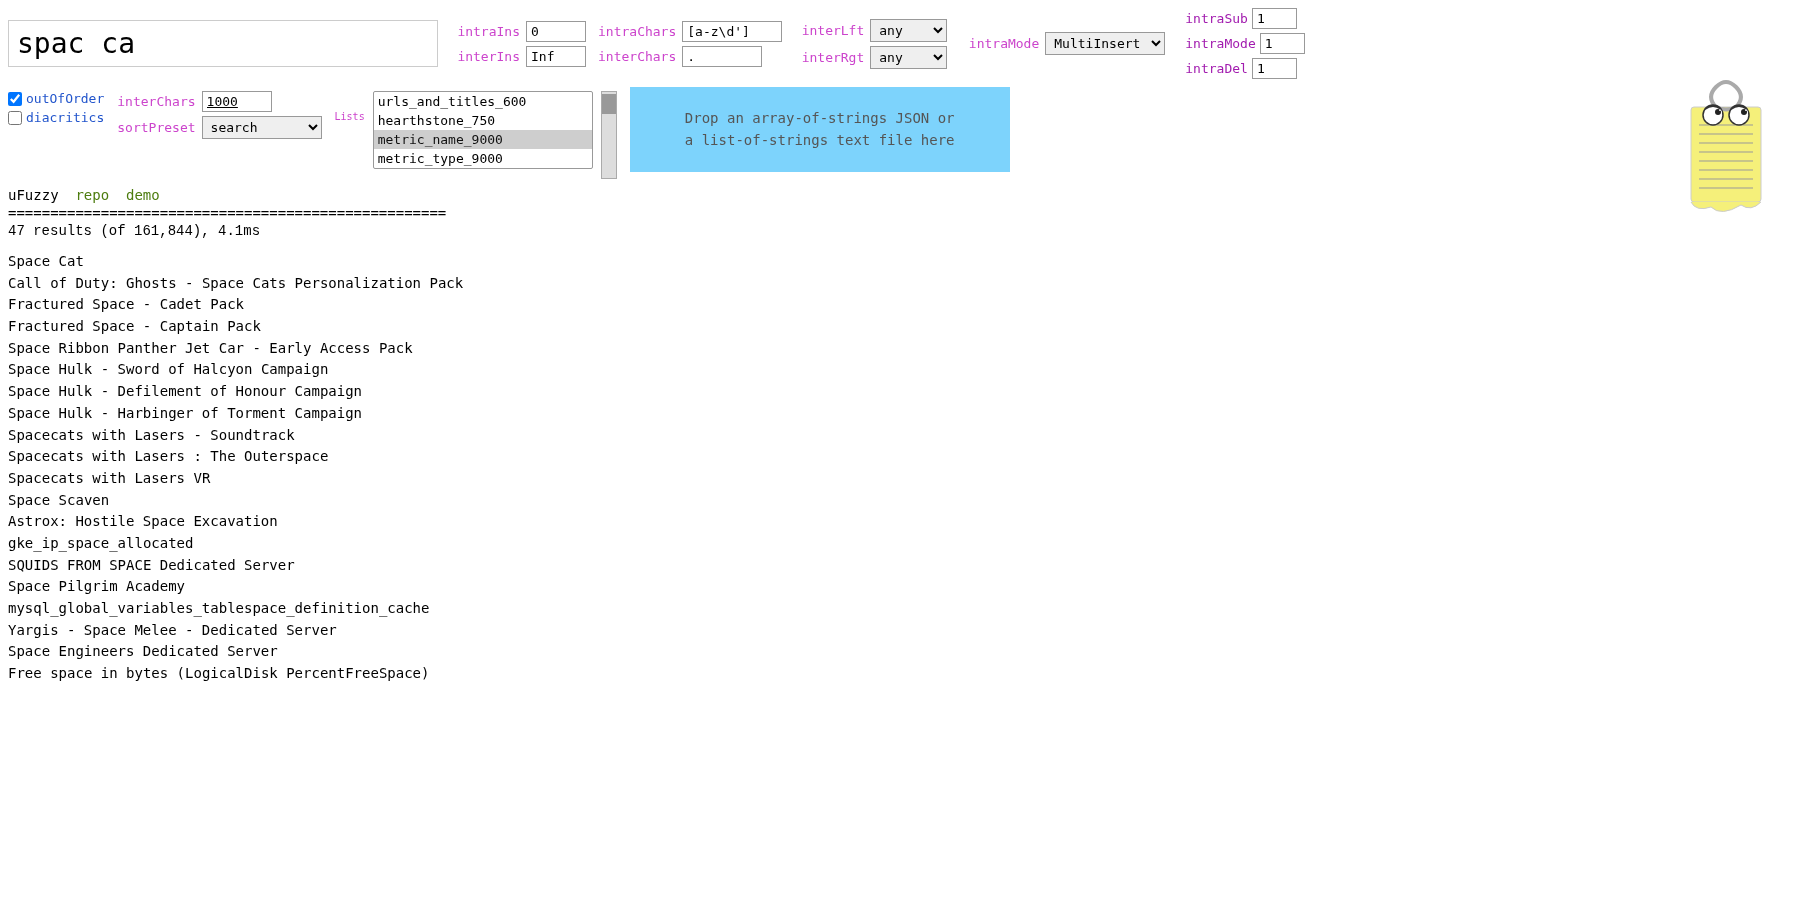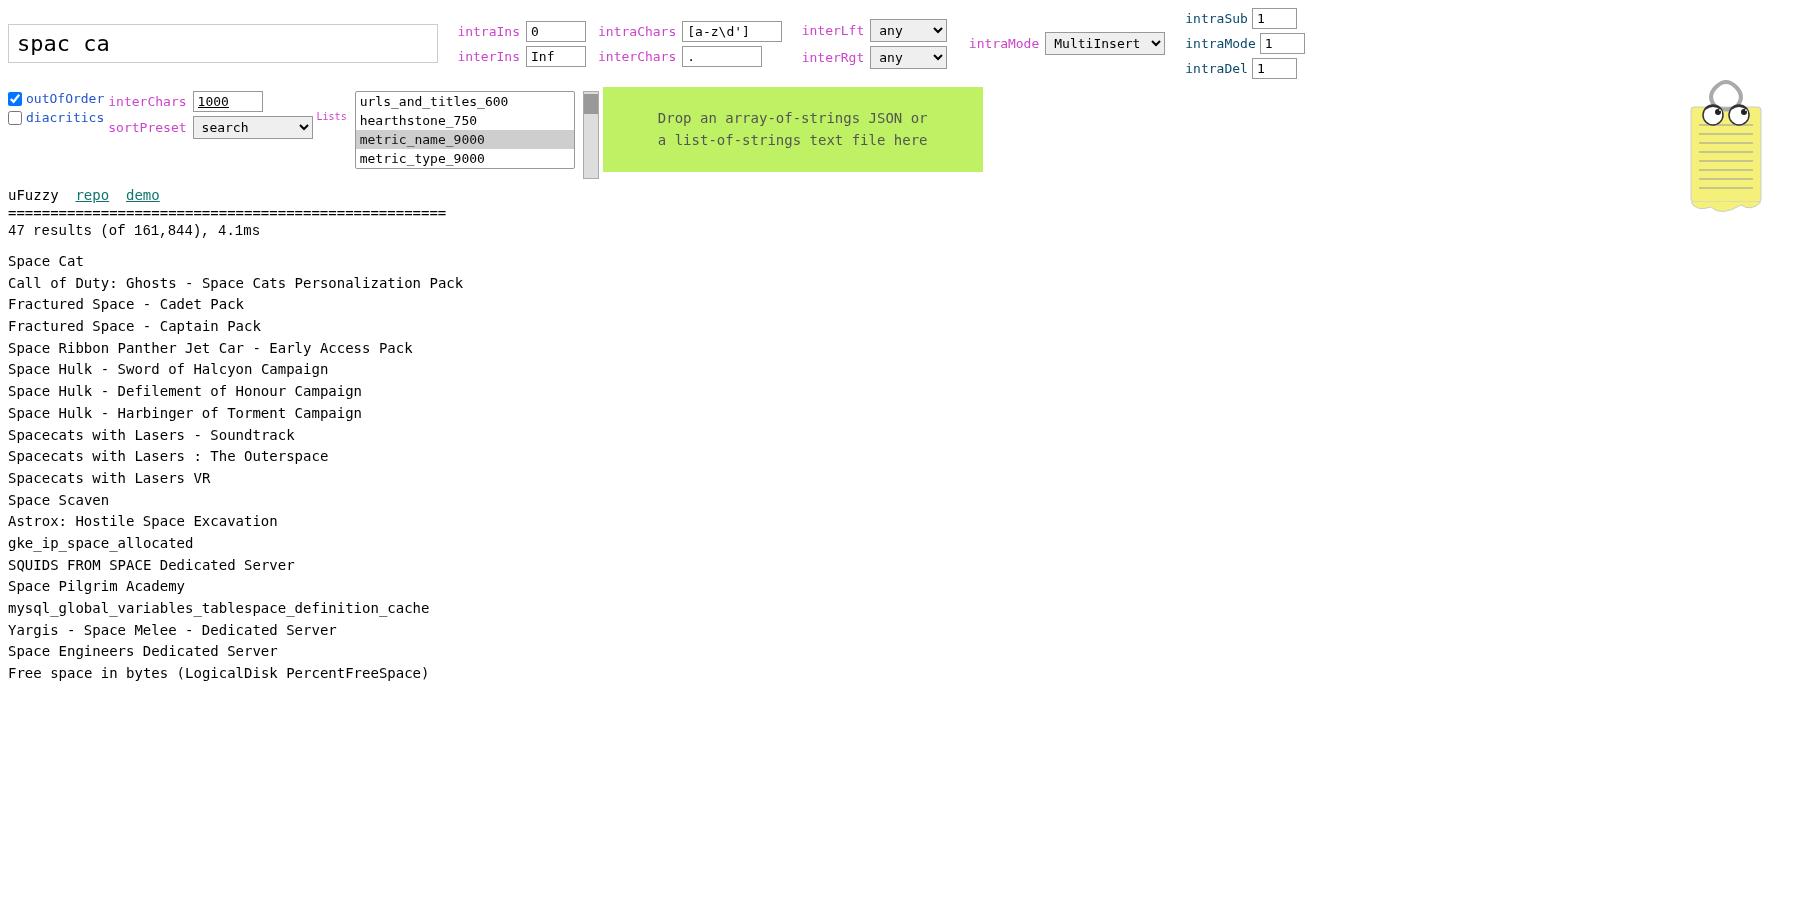--- a/index.html
+++ b/index.html
@@ -15,21 +15,21 @@
     .top-controls {
       display: flex;
       align-items: center;
       gap: 12px;
       margin-bottom: 8px;
       flex-wrap: wrap;
     }
 
     .search-input {
       font-family: monospace;
-      font-size: 22px;
+      font-size: 28px;
       width: 430px;
       border: 1px solid #ccc;
       padding: 6px 8px;
     }
 
     .param-group {
       display: flex;
       flex-direction: column;
       gap: 4px;
     }
@@ -69,39 +69,39 @@
       margin-left: 8px;
     }
 
     .intra-sub-row {
       display: flex;
       align-items: center;
       gap: 4px;
     }
 
     .intra-sub-label {
-      color: #0c4a6e;
+      color: #a21caf;
       font-size: 13px;
       min-width: 60px;
       text-align: right;
     }
 
     .intra-sub-input {
       font-family: monospace;
       font-size: 13px;
       width: 45px;
       border: 1px solid #999;
       padding: 2px 4px;
     }
 
     
     .second-row {
       display: flex;
       align-items: flex-start;
-      gap: 4px;
+      gap: 13px;
       margin-bottom: 8px;
       position: relative;
     }
 
     .checkbox-group {
       display: flex;
       flex-direction: column;
       gap: 4px;
       margin-top: 4px;
     }
@@ -150,21 +150,21 @@
       font-size: 13px;
       background: #fff;
     }
 
     .dropdown-list option {
       padding: 2px 4px;
     }
 
     
     .drop-zone {
-      background: #bef264;
+      background: #7dd3fc;
       border: none;
       padding: 20px 30px;
       font-family: monospace;
       font-size: 14px;
       color: #555;
       line-height: 1.6;
       text-align: center;
       width: 380px;
     }
 
@@ -182,22 +182,21 @@
       margin-top: 4px;
     }
 
     .ufuzzy-line {
       font-family: monospace;
       font-size: 14px;
       margin-bottom: 2px;
     }
 
     .ufuzzy-link {
-      color: #0f766e;
-      text-decoration: underline;
+      color: #4d7c0f;
       cursor: pointer;
     }
 
     .divider-line {
       font-family: monospace;
       font-size: 14px;
       color: #000;
       margin-bottom: 2px;
     }
 

